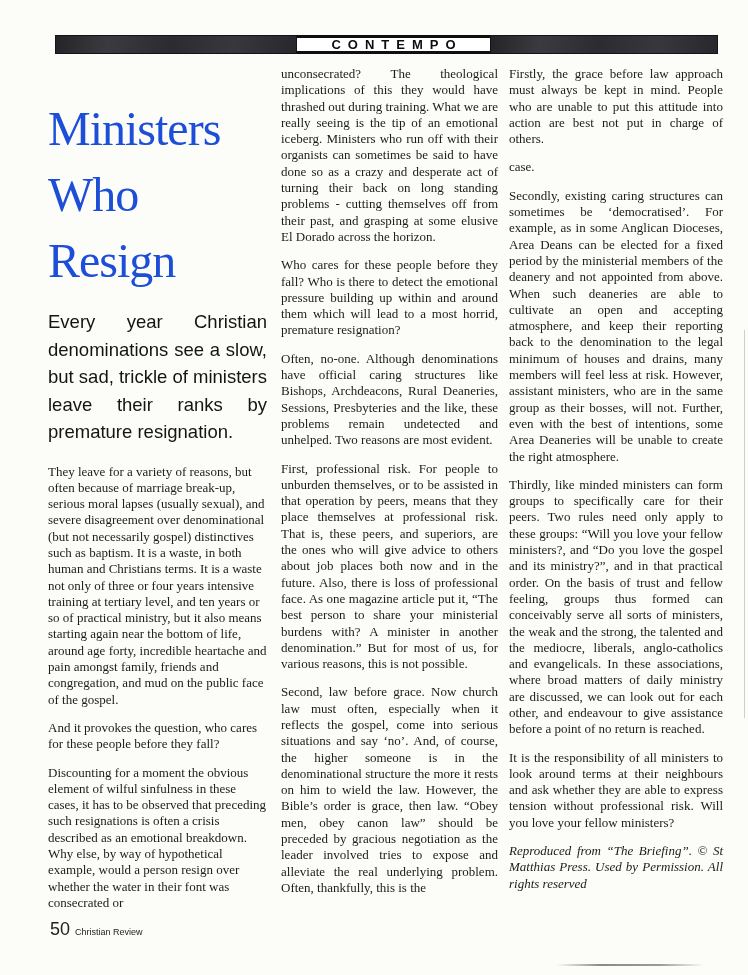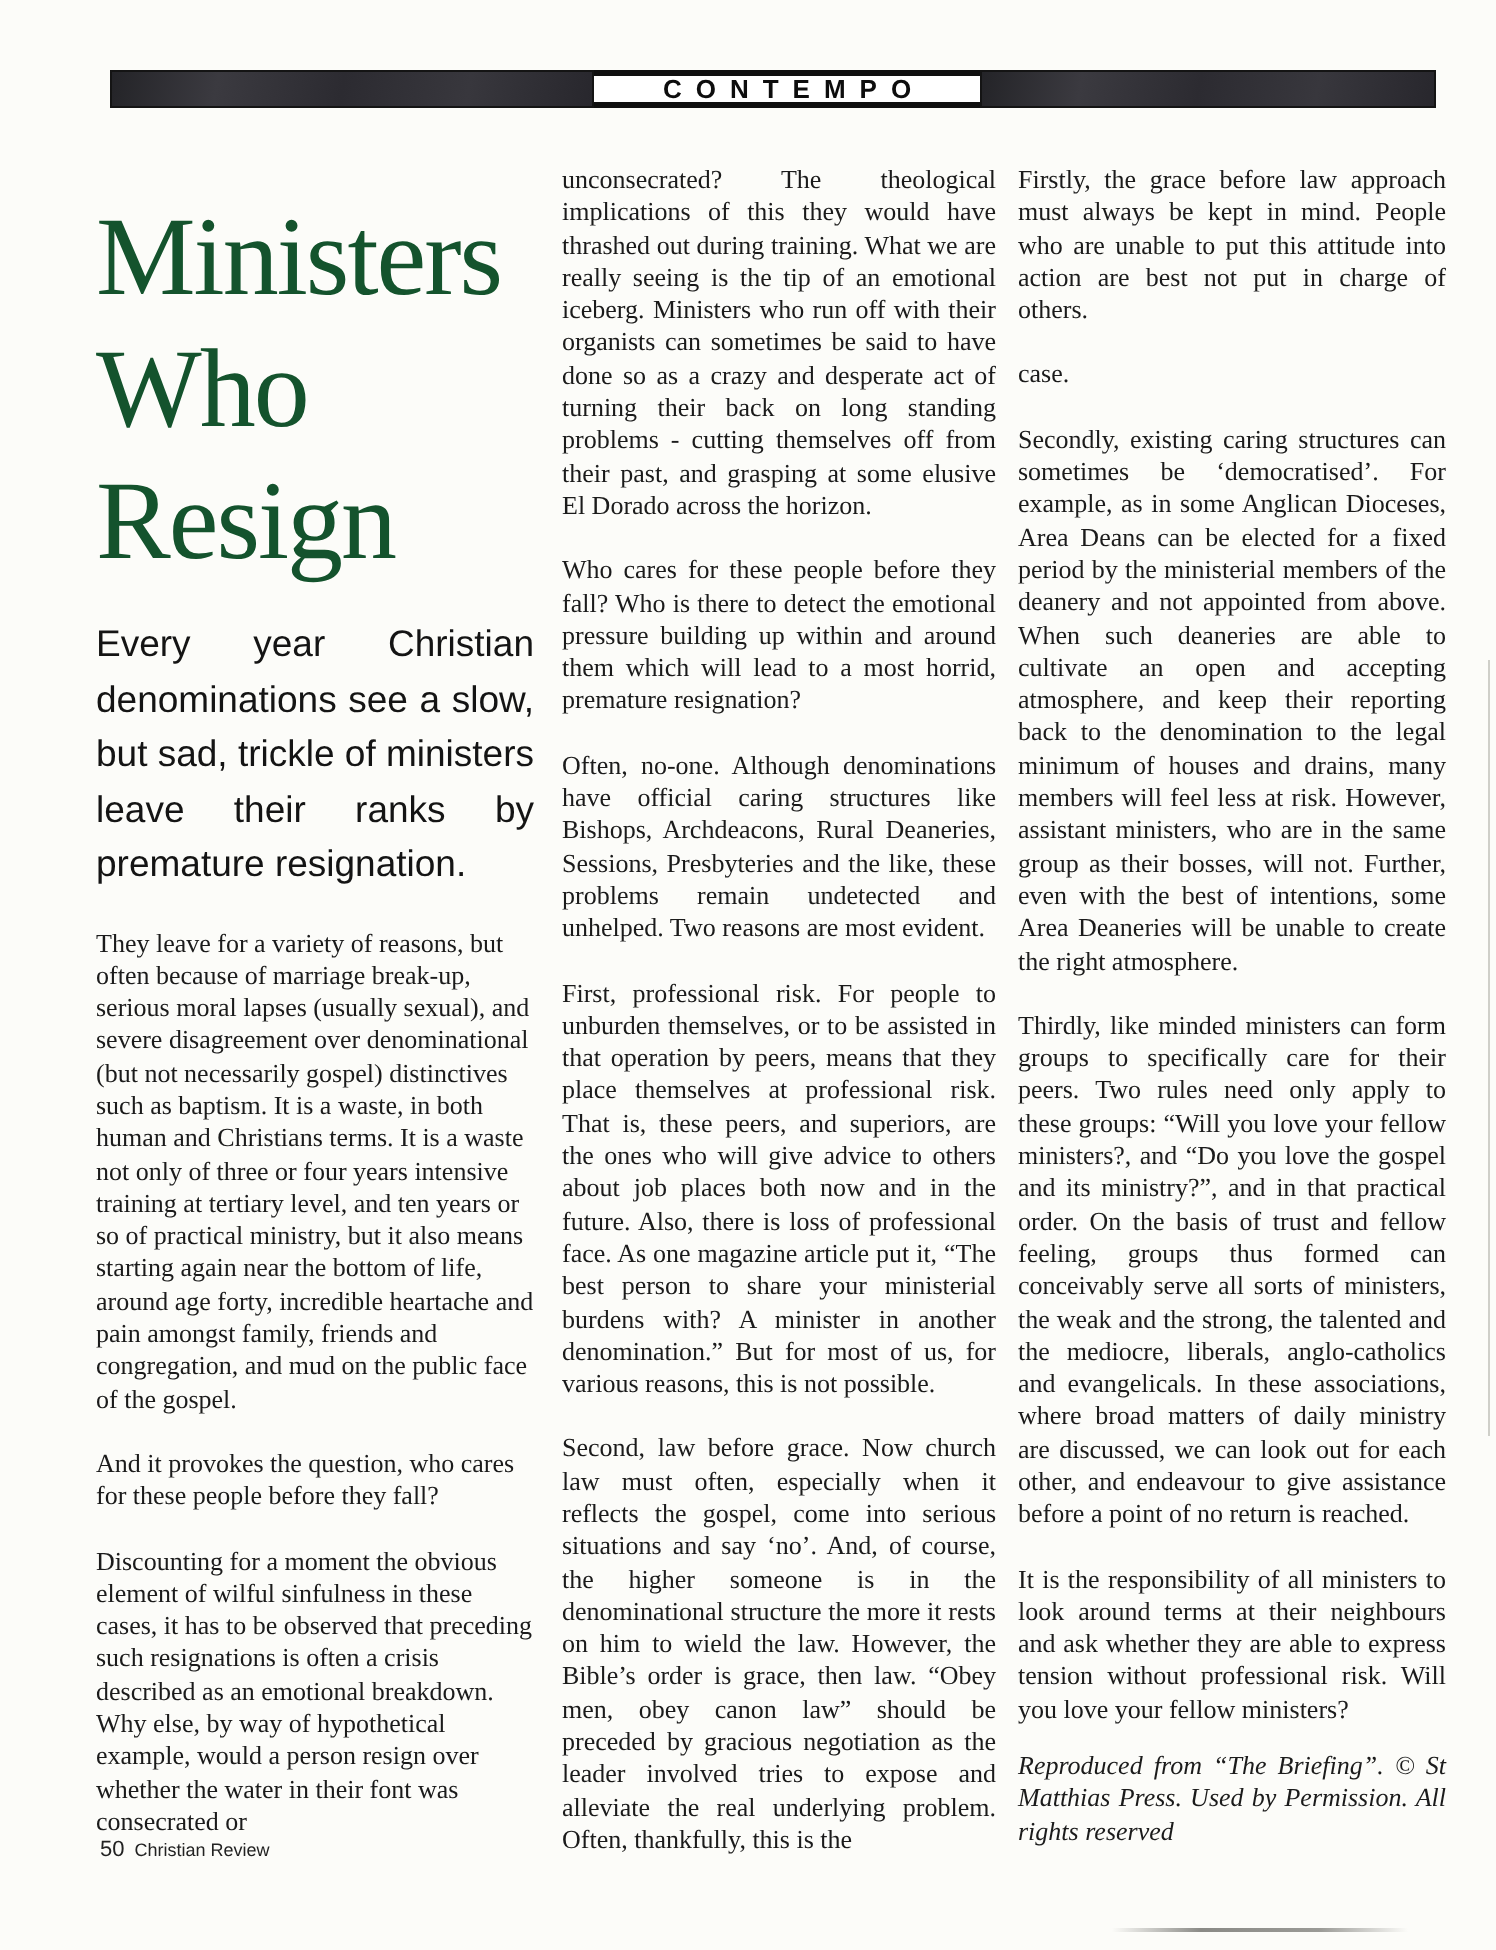--- a/index.html
+++ b/index.html
@@ -20,34 +20,34 @@
     font-family:"Liberation Sans", sans-serif;font-weight:bold;
     font-size:13px;letter-spacing:7px;padding-left:7px;color:#0d0d0d;
   }
   
   .col{position:absolute;top:66px;font-size:13px;line-height:16.3px;text-align:justify;}
   .col-1{left:48px;width:219px;top:96px;text-align:left;}
   .col-2{left:281px;width:217px;}
   .col-3{left:509px;width:214px;}
   .article-title{
     font-family:"Liberation Serif", serif;font-weight:400;
-    font-size:56px;line-height:66px;letter-spacing:-1px;
-    margin:0 0 14px 0;color:#14532d;
+    font-size:48px;line-height:66px;letter-spacing:-1px;
+    margin:0 0 14px 0;color:#1d4ed8;
   }
   .standfirst{
     font-family:"Liberation Sans", sans-serif;font-weight:400;
     font-size:18.5px;line-height:27.5px;margin:0 0 18px 0;
     text-align:justify;color:#141414;
   }
-  p.body{margin:16px 0 12px 0;}
+  p.body{margin:0 0 12px 0;}
   p.credit{margin:6px 0 0 0;font-style:italic;}
   
   .footer{position:absolute;left:50px;top:919px;display:flex;align-items:baseline;gap:5px;
     font-family:"Liberation Sans", sans-serif;color:#222;}
-  .footer .page-num{font-size:11px;}
+  .footer .page-num{font-size:18px;}
   .footer .pub{font-size:9px;}
   
   .scan-edge-v{position:absolute;left:744px;top:330px;width:1px;height:388px;background:#cfcfc9;}
   .scan-mark-b{position:absolute;left:556px;top:964px;width:148px;height:2px;
     background:linear-gradient(90deg,rgba(120,120,118,0),#8a8a86 30%,#9a9a96 70%,rgba(150,150,146,0));}
 </style>
 </head>
 <body>
 
 <div class="page">

